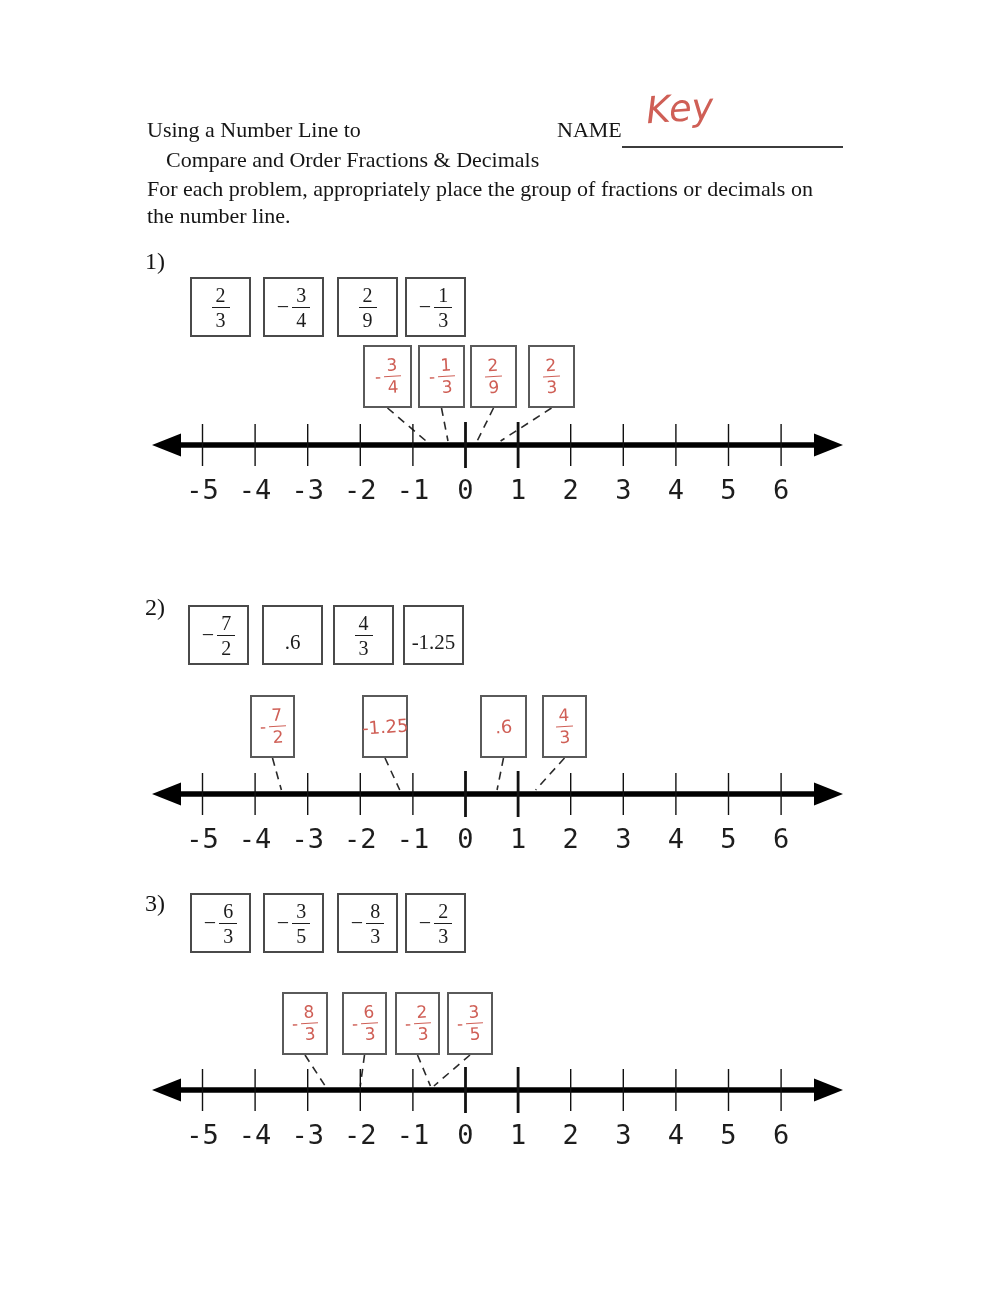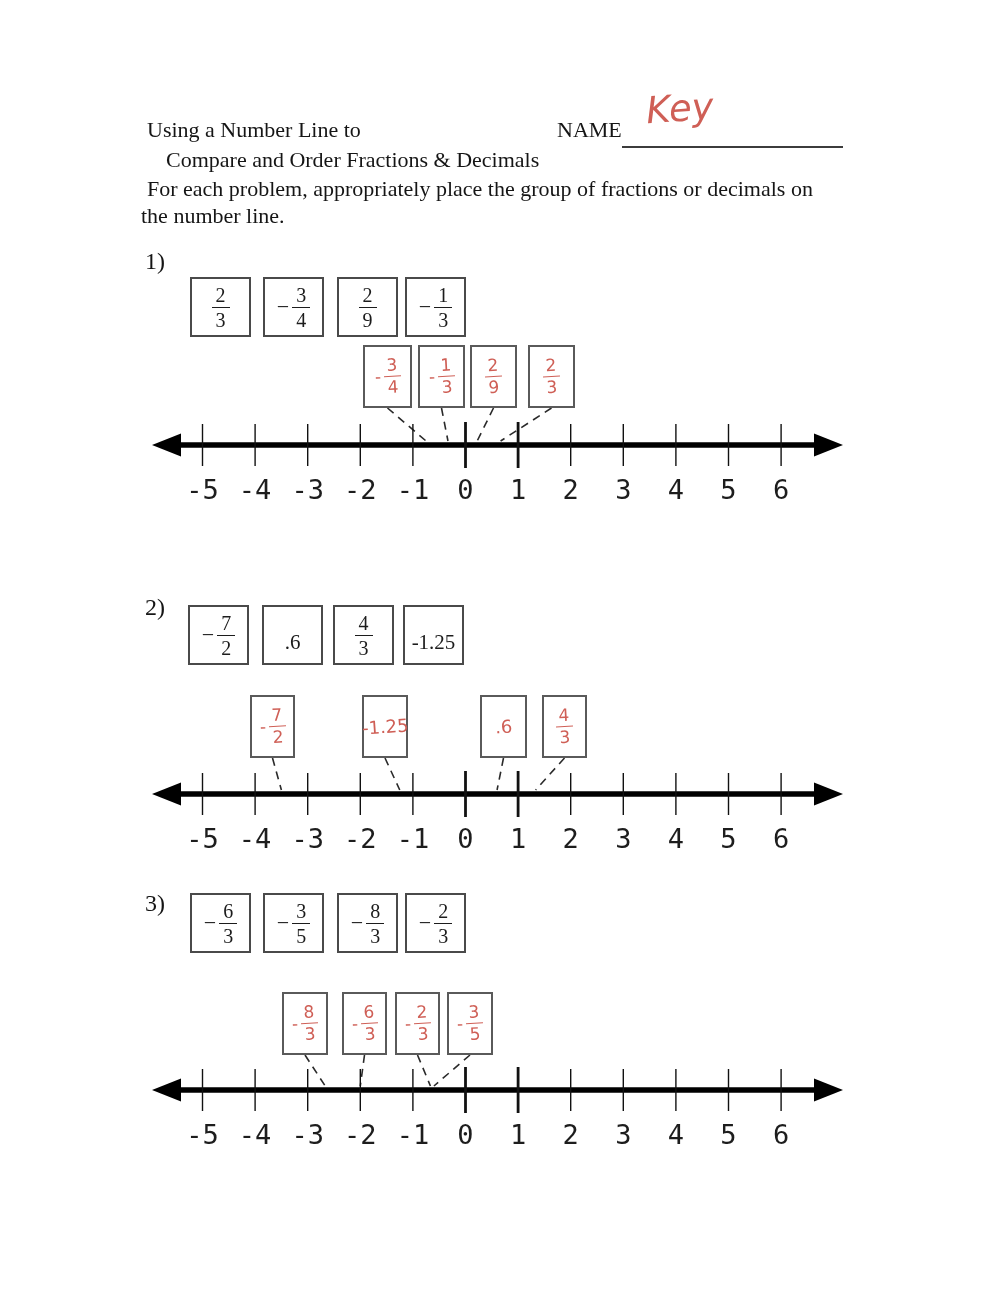--- a/index.html
+++ b/index.html
@@ -116,21 +116,21 @@
       <line x1="728.5" y1="1069" x2="728.5" y2="1111" stroke="#111" stroke-width="1.4"></line>
       <line x1="781.1" y1="1069" x2="781.1" y2="1111" stroke="#111" stroke-width="1.4"></line>
     </svg>
 
   <div class="h-text" style="left:147px; top:117px">Using a Number Line to</div>
   <div class="h-text" style="left:557px; top:117px">NAME</div>
   <div class="name-underline"></div>
   <div class="name-key">Key</div>
   <div class="h-text" style="left:166px; top:147px">Compare and Order Fractions &amp; Decimals</div>
   <div class="h-text" style="left:147px; top:176px">For each problem, appropriately place the group of fractions or decimals on</div>
-  <div class="h-text" style="left:141px; top:203px">the number line.</div>
+  <div class="h-text" style="left:147px; top:203px">the number line.</div>
 
   <div id="overlay">
       <div class="problem-label" style="left: 145px; top: 248px;">1)</div>
       <div class="tile" style="left: 190px; top: 277px;">
         <span class="frac">
           <span class="stack">
             <span class="num">2</span>
             <span class="den">3</span>
           </span>
         </span>

